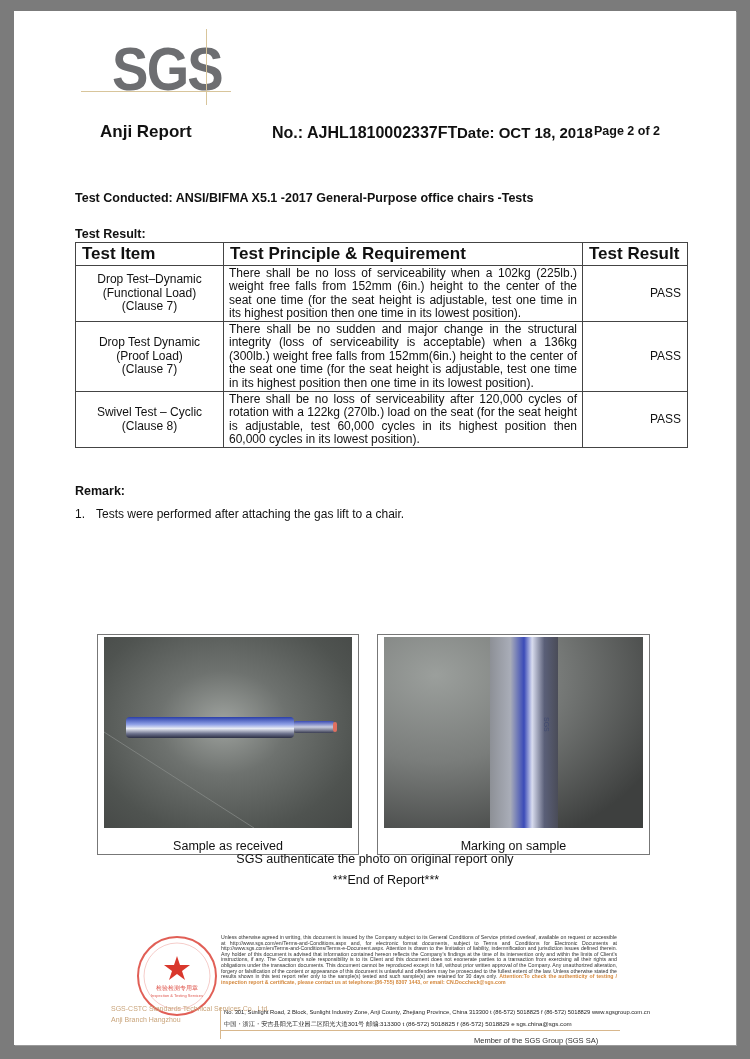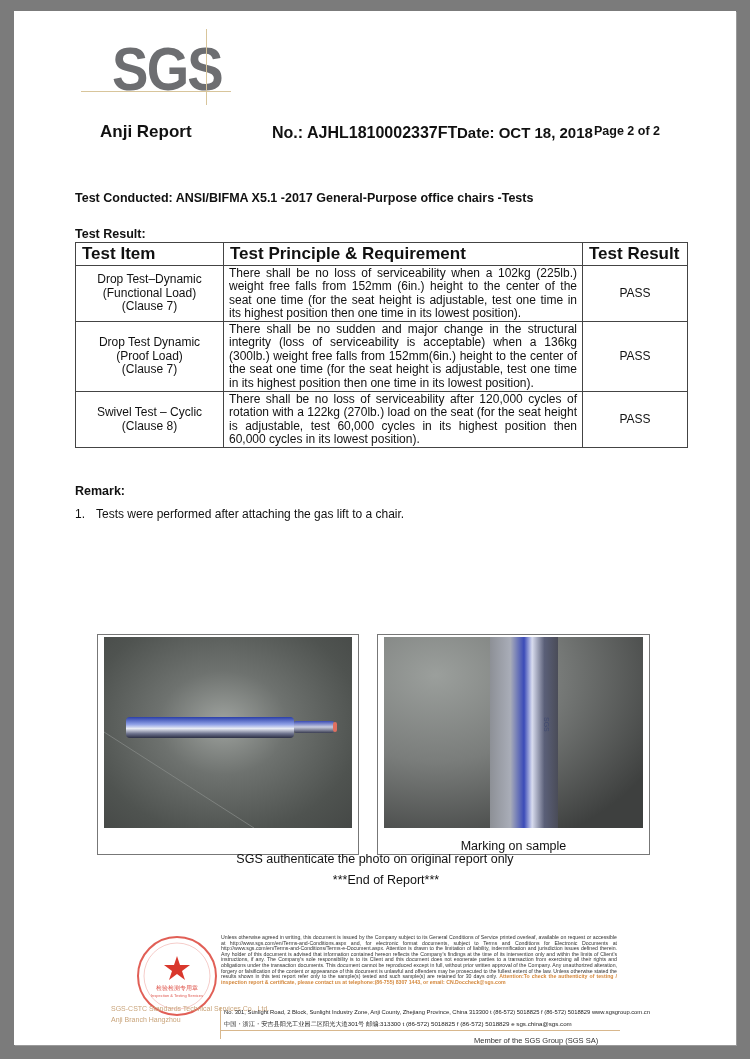--- a/index.html
+++ b/index.html
@@ -28,21 +28,21 @@
   .result-title { left: 61px; top: 216px; font-size: 12.5px; font-weight: bold; }
 
   table.results {
     position: absolute; left: 61px; top: 231px; width: 613px; border-collapse: collapse;
     font-size: 12px; line-height: 13.5px;
   }
   table.results th, table.results td { border: 1px solid #444; padding: 0 6px; }
   table.results th { font-weight: bold; height: 22px; text-align: left; font-size: 17px; }
   table.results td.item { text-align: center; width: 135px; }
   table.results td.req { text-align: justify; text-align-last: left; width: 348px; padding: 0 5px; }
-  table.results td.res { text-align: center; }
+  table.results td.res { text-align: right; }
   table.results tr.r1 td { height: 55px; }
   table.results tr.r2 td { height: 69px; }
   table.results tr.r3 td { height: 55px; }
 
   .remark-title { left: 61px; top: 473px; font-size: 12.5px; font-weight: bold; }
   .remark-item { left: 61px; top: 496px; font-size: 12px; }
   .remark-item .num { display: inline-block; width: 21px; }
 
   .appendix-title { left: 0; width: 722px; top: 597px; text-align: center; font-size: 12.5px; font-weight: bold; text-decoration: underline; }
 
@@ -157,20 +157,21 @@
               <stop offset="0.5" stop-color="#c8cce0"></stop>
               <stop offset="1" stop-color="#3a3d52"></stop>
             </linearGradient>
           </defs>
           <rect x="22" y="80" width="168" height="21" rx="4" fill="url(#cyl)"></rect>
           <rect x="190" y="84" width="40" height="12" rx="2" fill="url(#rod)"></rect>
           <rect x="229" y="85" width="4" height="10" rx="2" fill="#e07060"></rect>
         </svg>
       </div>
     </div>
+    <div class="photo-caption">Sample as received</div>
   </div>
 
   <div class="abs photo-frame ph2">
     <div class="photo">
       <div class="photo2-bg">
         <svg width="248" height="191" viewBox="0 0 248 191">
           <defs>
             <linearGradient id="tube" x1="0" y1="0" x2="1" y2="0">
               <stop offset="0" stop-color="#8d9096"></stop>
               <stop offset="0.3" stop-color="#a9adb8"></stop>

